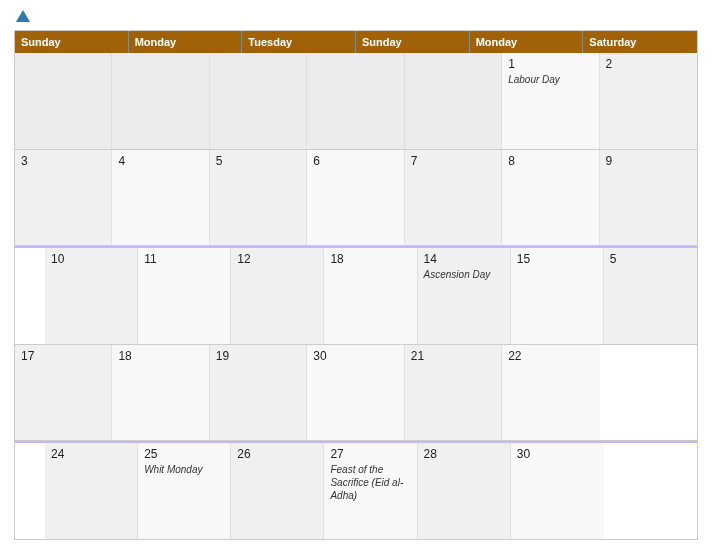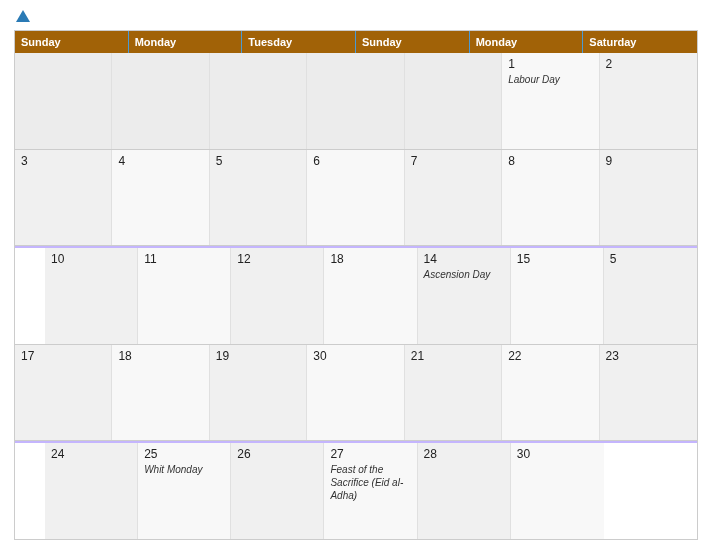--- a/index.html
+++ b/index.html
@@ -241,23 +241,20 @@
           </div>
           <div class="cal-cell">
             <span class="cell-date">30</span>
           </div>
           <div class="cal-cell">
             <span class="cell-date">21</span>
           </div>
           <div class="cal-cell">
             <span class="cell-date">22</span>
           </div>
-          <div class="cal-cell">
-            <span class="cell-date">23</span>
-          </div>
         </div>
         <div class="cal-row row-highlight">
           <div class="cal-cell">
             <span class="cell-date">24</span>
           </div>
           <div class="cal-cell"><span class="cell-date">25</span><span class="cell-event">Whit Monday</span></div>
           <div class="cal-cell">
             <span class="cell-date">26</span>
           </div>
           <div class="cal-cell"><span class="cell-date">27</span><span class="cell-event">Feast of the Sacrifice (Eid al-Adha)</span></div>

